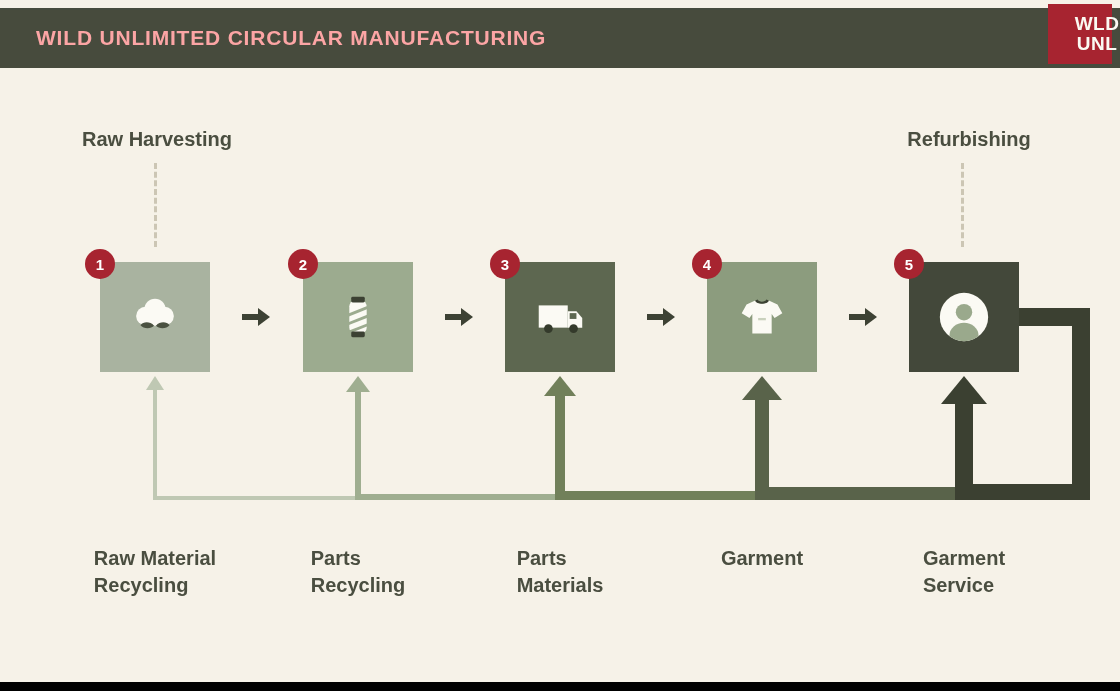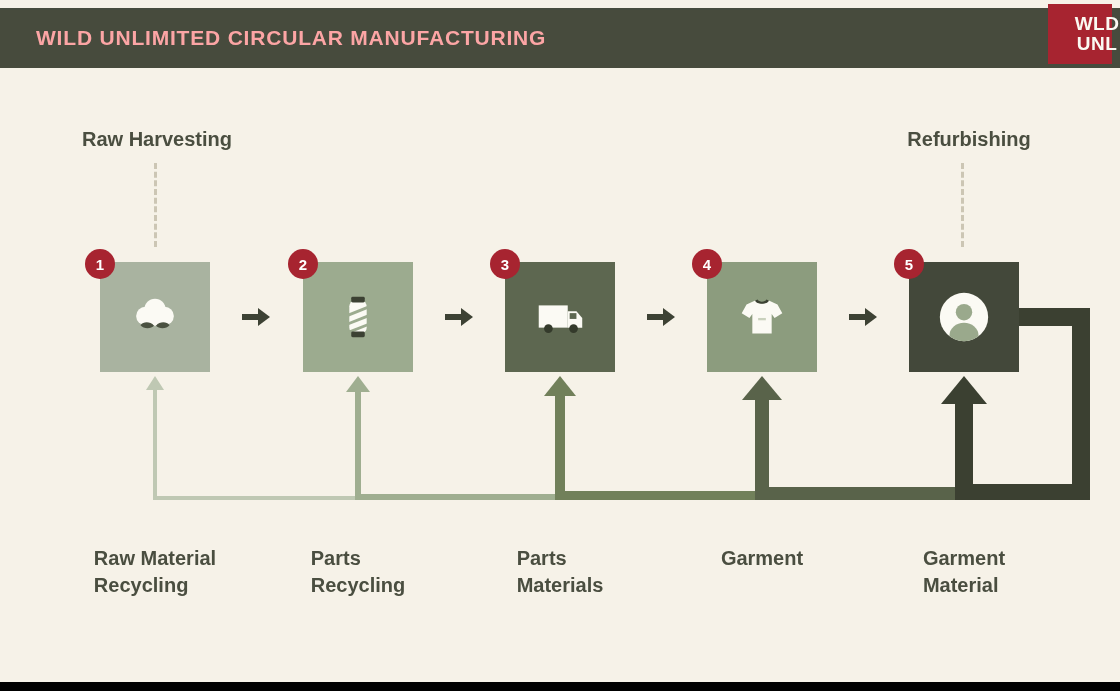--- a/index.html
+++ b/index.html
@@ -173,17 +173,17 @@
   </div>
   <div class="loop-label" style="left:560px">
     <div>Parts</div>
     <div>Materials</div>
   </div>
   <div class="loop-label" style="left:762px">
     <div>Garment</div>
   </div>
   <div class="loop-label" style="left:964px">
     <div>Garment</div>
-    <div>Material</div>
+    <div>Service</div>
   </div>
 
   <div class="footer-bar" style="background-color: rgb(0, 0, 0);"></div>
 </div>
 
 </body></html>

